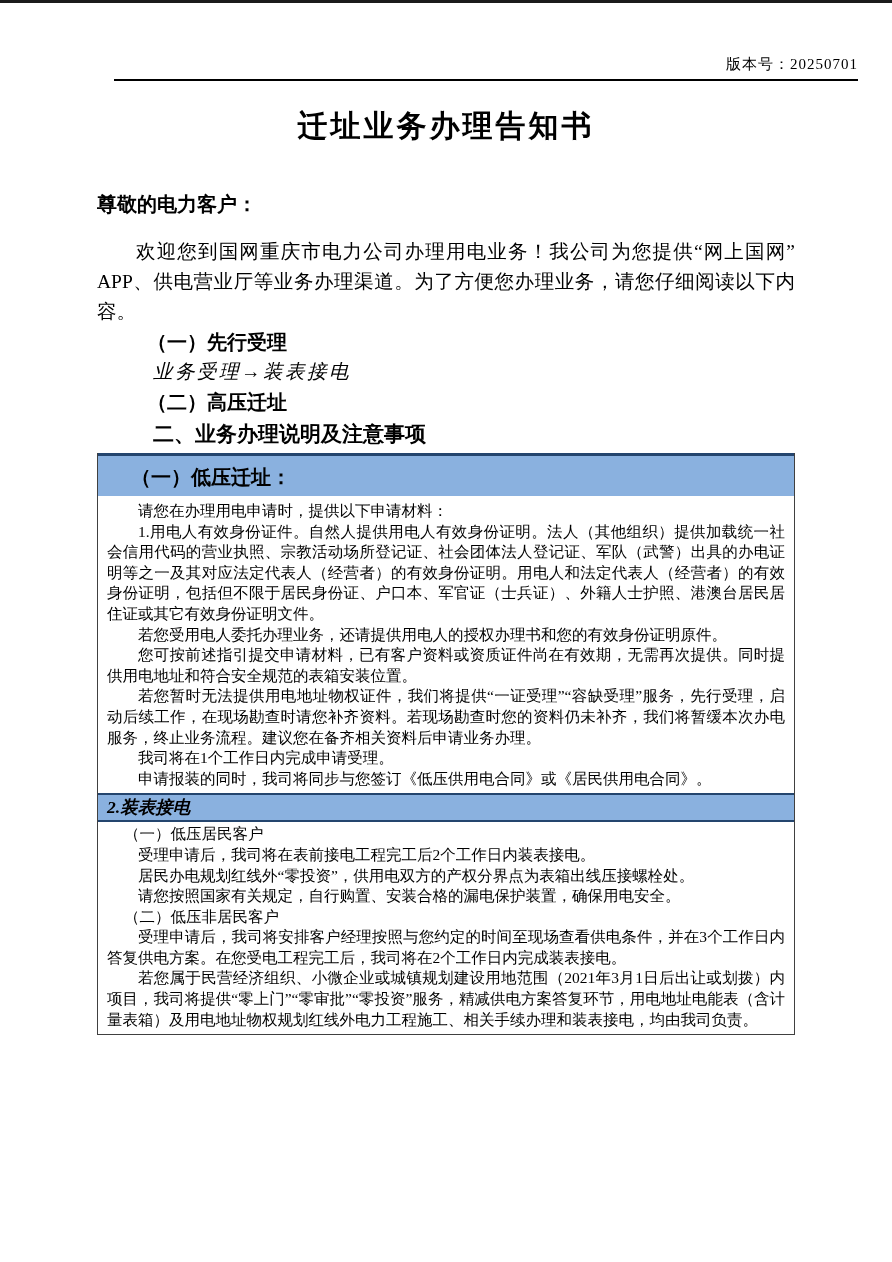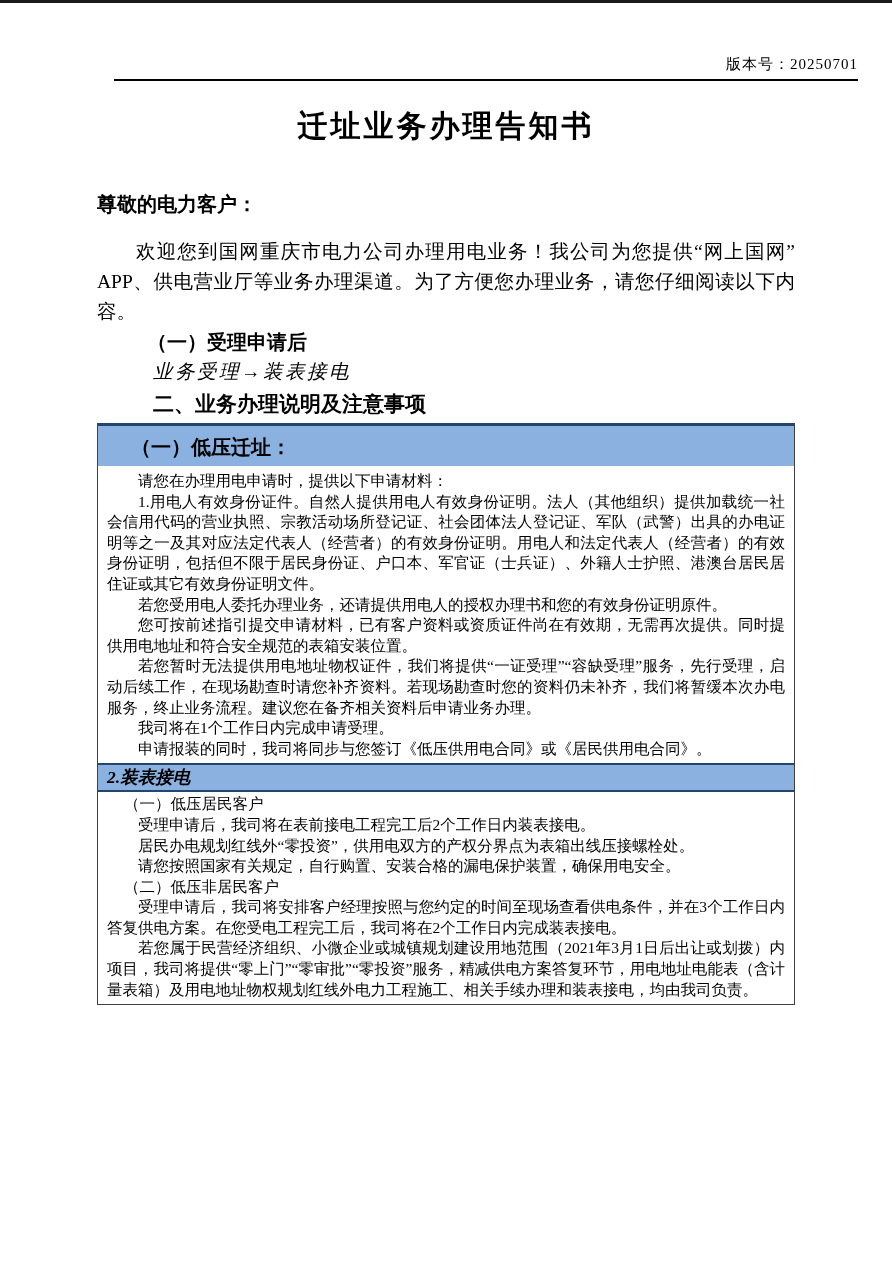--- a/index.html
+++ b/index.html
@@ -124,24 +124,25 @@
 
 <h1 class="doc-title">迁址业务办理告知书</h1>
 
 <div class="content">
 
   <p class="greeting">尊敬的电力客户：</p>
 
   <p class="intro">欢迎您到国网重庆市电力公司办理用电业务！我公司为您提供“网上国网”APP、供电营业厅等业务办理渠道。为了方便您办理业务，请您仔细阅读以下内容。</p>
 
 
-  <p class="sub-head">（一）受理申请后</p>
+  <p class="sub-head">（一）先行受理</p>
 
   <p class="flow">业务受理→装表接电</p>
 
+  <p class="sub-head">（二）高压迁址</p>
 
 
   <p class="sec-head">二、业务办理说明及注意事项</p>
 
   <div class="notice-table">
 
     <div class="t-head1">（一）低压迁址：</div>
 
 
     <div class="t-body">

